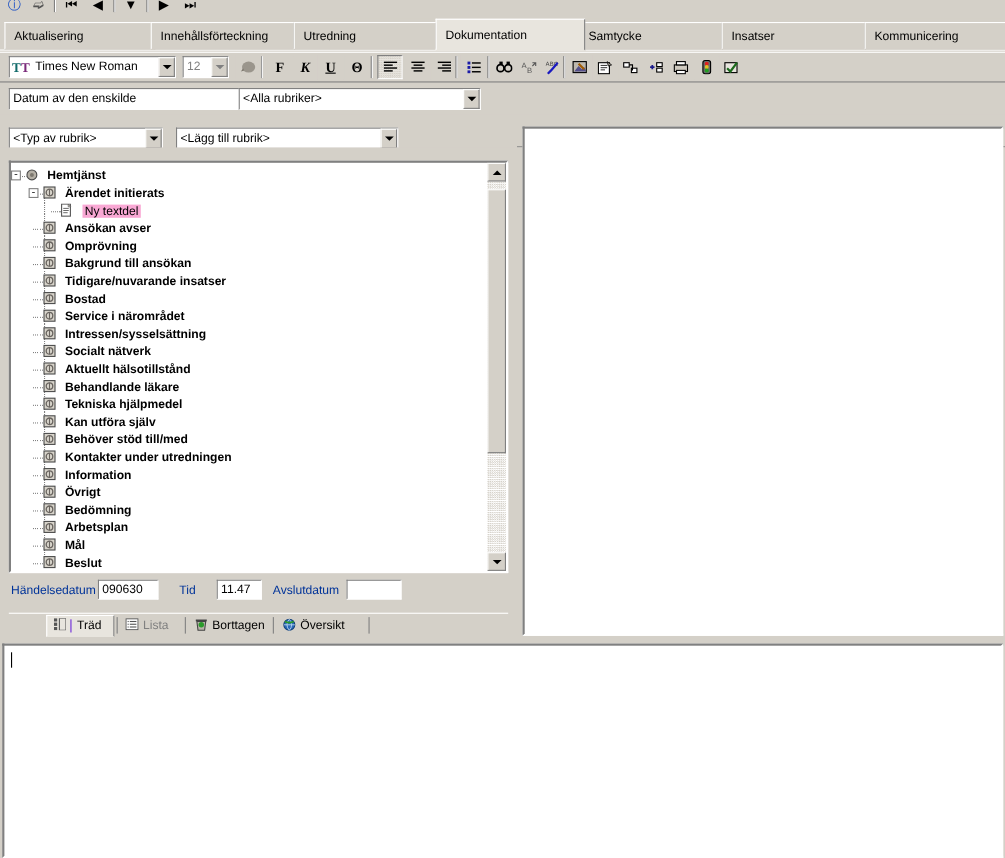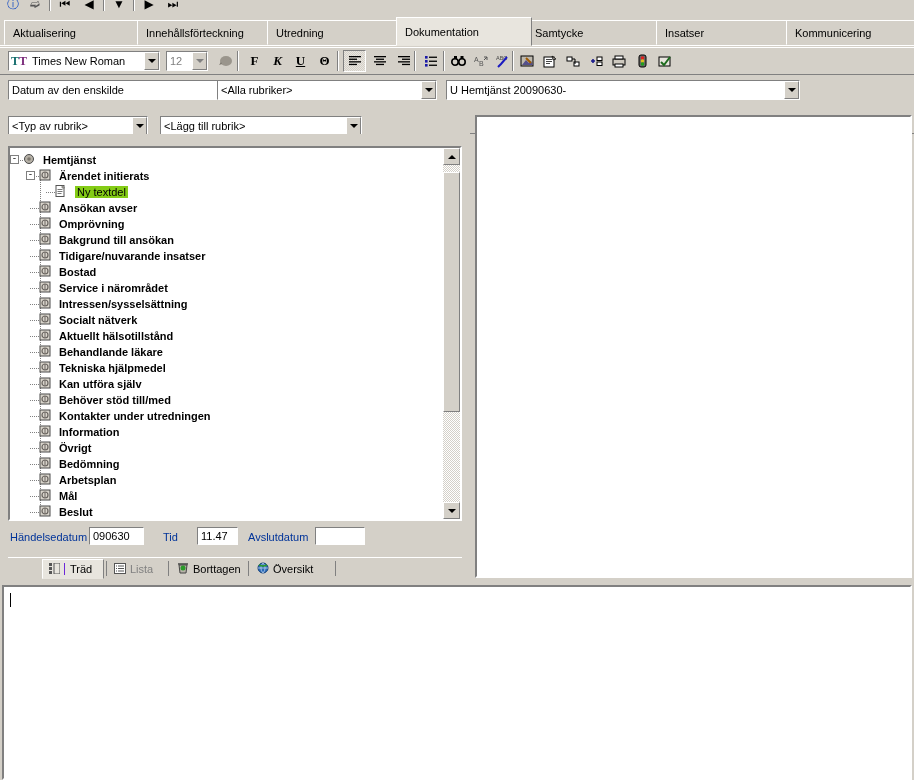--- a/index.html
+++ b/index.html
@@ -108,21 +108,21 @@
     border:2px solid;border-color:#808080 #ffffff #ffffff #808080;
     box-sizing:border-box;
     overflow:hidden;
   }
   #treeinner{position:absolute;left:0;top:0;right:17px;top:0;bottom:0;overflow:hidden;}
   .tnode{
     position:relative;height:16px;display:flex;align-items:center;
     font-size:11px;font-weight:bold;white-space:nowrap;
   }
   .tnode .lbl{margin-left:4px;}
-  .tnode.sel .lbl{background:#84cc16;padding:0 2px;color:#000;font-weight:normal;}
+  .tnode.sel .lbl{background:#f9a8d4;padding:0 2px;color:#000;font-weight:normal;}
   .tnode.file .lbl{font-weight:normal;}
   .expander{
     position:absolute;width:9px;height:9px;background:#fff;border:1px solid #808080;
     box-sizing:border-box;display:flex;align-items:center;justify-content:center;
     font-size:9px;line-height:7px;font-weight:normal;font-family:"Liberation Mono",monospace;
   }
   .dotline-h{position:absolute;height:1px;
     background:repeating-linear-gradient(to right,#808080 0 1px,transparent 1px 2px);}
   .dotline-v{position:absolute;width:1px;
     background:repeating-linear-gradient(to bottom,#808080 0 1px,transparent 1px 2px);}
@@ -384,26 +384,20 @@
 
 <div id="row1">
   <div class="combo" style="left:8px;top:4px;width:228px;height:20px;">
     <span class="ctext">Datum av den enskilde</span>
     <span class="cbtn">
         <span class="arr"></span>
       </span>
   </div>
   <div class="combo" style="left:217px;top:4px;width:220px;height:20px;">
     <span class="ctext">&lt;Alla rubriker&gt;</span>
-    <span class="cbtn">
-        <span class="arr"></span>
-      </span>
-  </div>
-  <div class="combo" style="left:446px;top:4px;width:354px;height:20px;">
-    <span class="ctext">U Hemtjänst 20090630-</span>
     <span class="cbtn">
         <span class="arr"></span>
       </span>
   </div>
 </div>
 
 <div id="row2">
   <div class="combo" style="left:8px;top:12px;width:140px;height:20px;">
     <span class="ctext">&lt;Typ av rubrik&gt;</span>
     <span class="cbtn">

